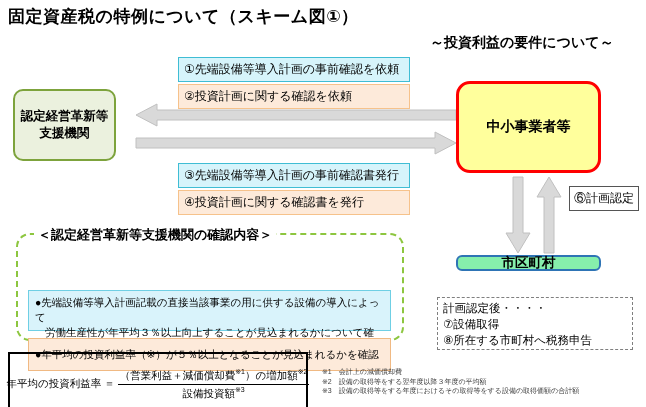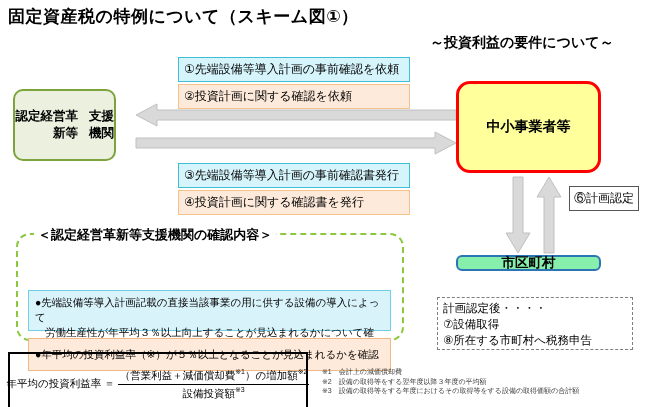--- a/index.html
+++ b/index.html
@@ -12,23 +12,23 @@
   .subtitle{left:430px;top:10px;font-size:14px;font-weight:bold;margin-top:24px;}
   .flow-label{
     left:168px;width:232px;box-sizing:border-box;padding:3px 5px;
     font-size:12px;white-space:nowrap;overflow:hidden;margin-left:10px;
   }
   .flow-cyan{background:#d6f4fb;border:1.5px solid #3fbdd4;}
   .flow-orange{background:#fdeada;border:1.5px solid #f6c28b;}
   .lbl1{top:57px;} .lbl2{top:84px;} .lbl3{top:163px;} .lbl4{top:190px;}
   .support-box{
     left:13px;top:89px;width:103px;height:72px;background:#ebf1de;
-    border:2.5px solid #7da33c;border-radius:10px;display:flex;flex-direction:row;
+    border:2.5px solid #7da33c;border-radius:10px;display:flex;flex-direction:column;
     align-items:center;justify-content:center;font-weight:bold;font-size:12.5px;
-    line-height:17px;text-align:right;box-sizing:border-box;
+    line-height:17px;text-align:center;box-sizing:border-box;
   }
   .sme-box{
     left:456px;top:81px;width:145px;height:92px;background:#ffff9c;
     border:3px solid #ff0000;border-radius:14px;display:flex;align-items:center;
     justify-content:center;font-weight:bold;font-size:14px;box-sizing:border-box;
   }
   .muni-box{
     left:456px;top:255px;width:145px;height:16px;background:#86efac;
     border:2.5px solid #2e74b5;border-radius:6px;display:flex;align-items:center;
     justify-content:center;font-weight:bold;font-size:13.5px;box-sizing:border-box;

